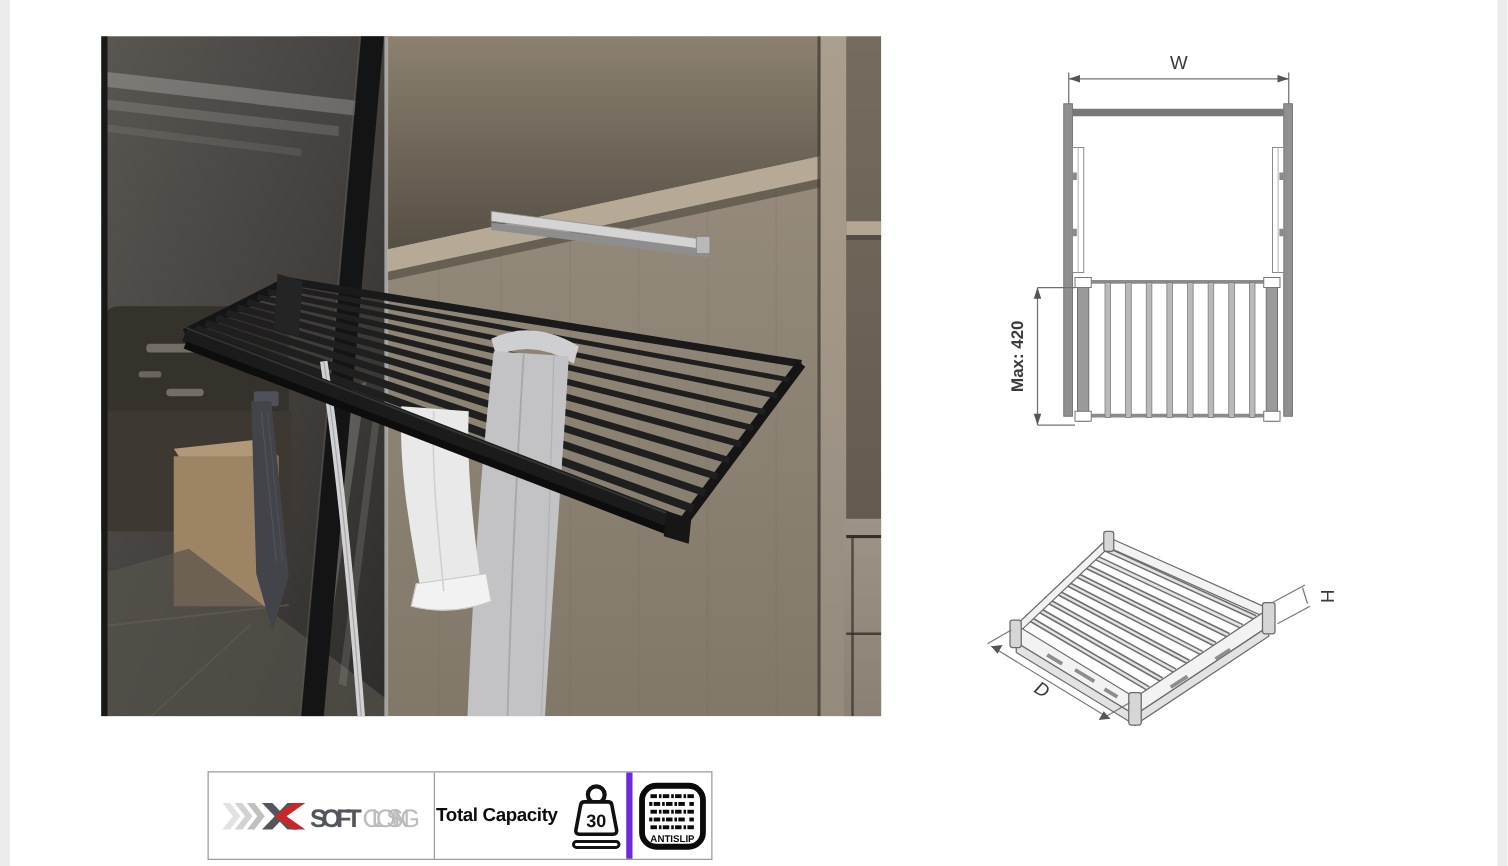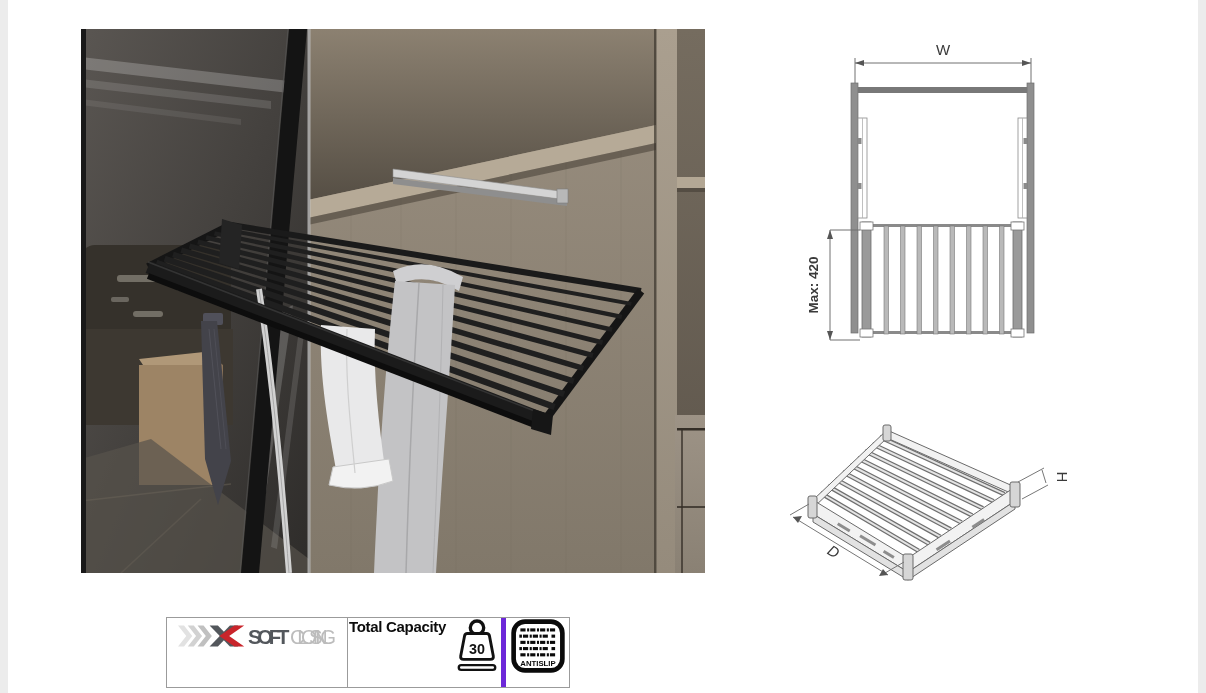--- a/index.html
+++ b/index.html
@@ -10,21 +10,21 @@
   .edge-strip{position:absolute;top:0;width:8px;height:693px;background:#ececec}
   .edge-strip.left{left:0}
   .edge-strip.right{right:0}
   .photo{position:absolute;left:81px;top:29px;width:624px;height:544px}
   .front-view{position:absolute;left:800px;top:38px}
   .iso-view{position:absolute;left:785px;top:412px}
   .badges{
     position:absolute;left:166px;top:617px;width:404px;height:71px;
     border:1px solid #9b9b9b;box-sizing:border-box;display:flex;background:#fff;
   }
-  .badge-cell{display:flex;align-items:flex-start;justify-content:center;height:100%}
+  .badge-cell{display:flex;align-items:center;justify-content:center;height:100%}
   .cell-soft{width:180px}
   .cell-cap{width:153px;border-left:1px solid #9b9b9b;gap:8px}
   .cell-anti{flex:1;border-left:5px solid #6d28d9}
   .cap-label{font-weight:700;font-size:15px;letter-spacing:-.3px;color:#0c0c0c;white-space:nowrap}
   svg text{font-family:"Liberation Sans",sans-serif}
 </style>
 </head>
 <body>
 
 <div class="edge-strip left"></div>

